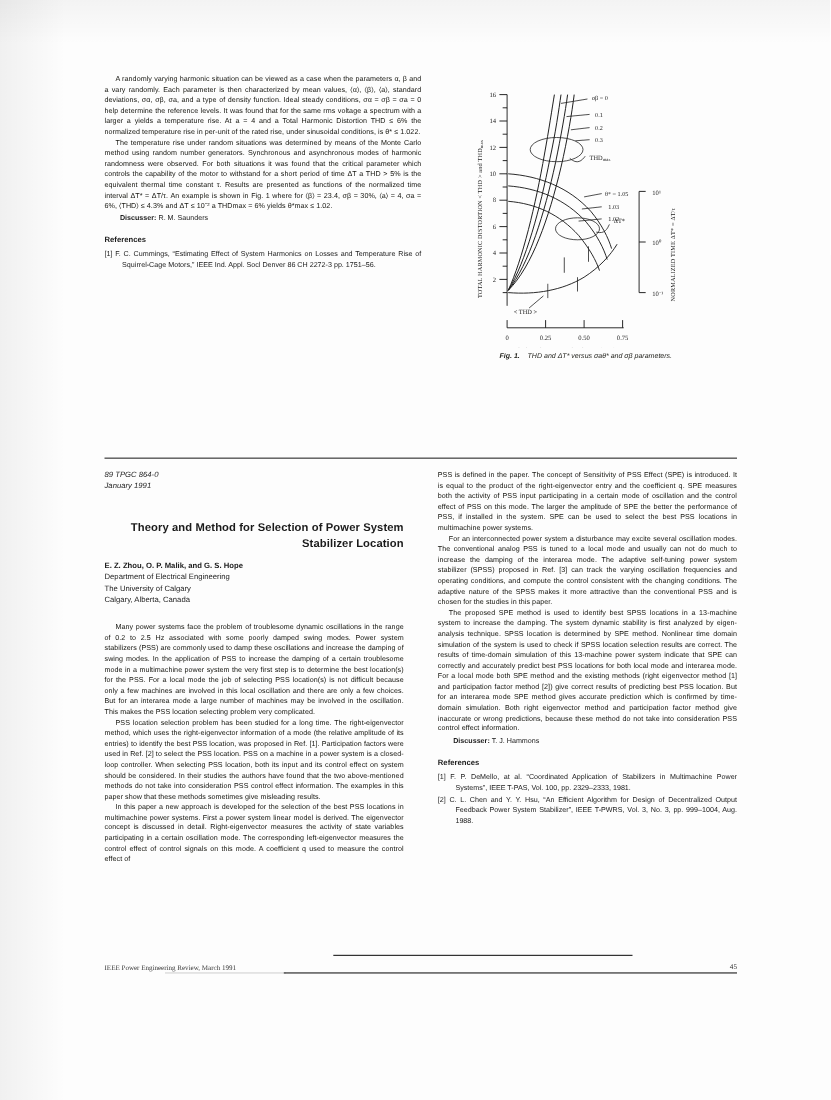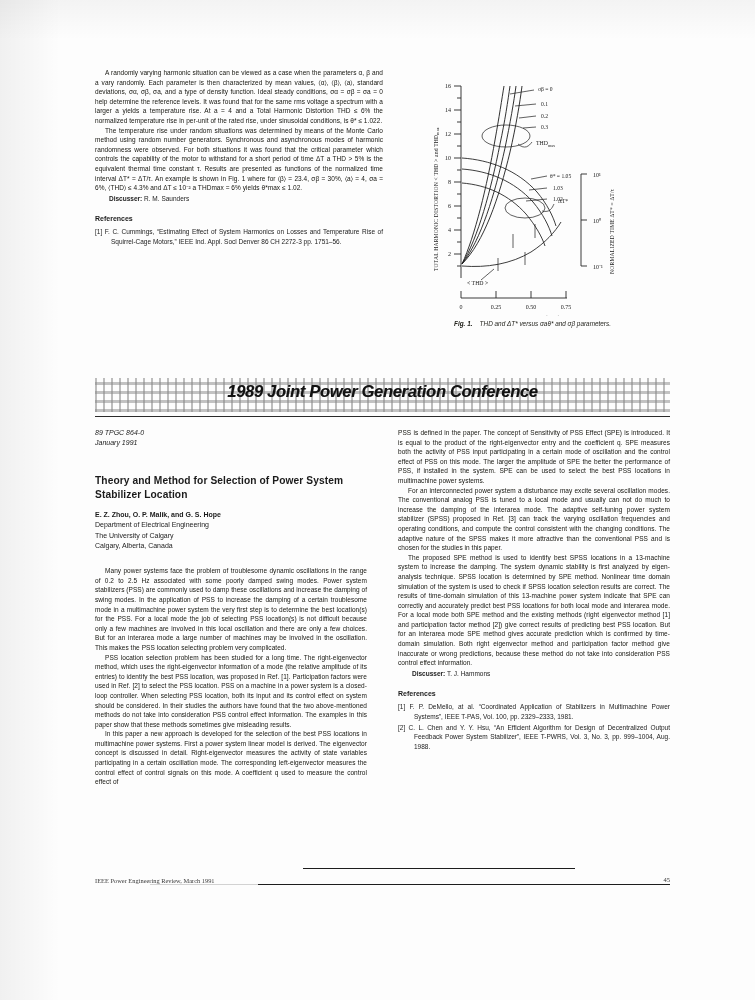--- a/index.html
+++ b/index.html
@@ -158,20 +158,21 @@
     line-height: 10px;
     filter: blur(0.2px);
   }
   h1.title {
     font-size: 10.2px;
     font-weight: bold;
     line-height: 13.5px;
     margin: 26px 0 9px 0;
     filter: blur(0.2px);
     letter-spacing: 0.1px;
+    text-align: right;
   }
   .authors {
     font-size: 7px;
     font-weight: bold;
     line-height: 10.3px;
     margin-bottom: 0;
     filter: blur(0.22px);
   }
   .affil {
     font-size: 7px;
@@ -380,24 +381,20 @@
       </div>
 
       <div class="fig-caption">
         <span class="capnum">Fig. 1.</span>
         &nbsp;&nbsp;
         <span>THD and ΔT* versus σaθ* and σβ parameters.</span>
       </div>
     </div>
   </div>
 
-  <div class="banner">
-    <div class="banner-noise"></div>
-    <div class="banner-title">1989 Joint Power Generation Conference</div>
-  </div>
   <div class="banner-rule"></div>
 
   <div class="article">
 
     <div class="col left">
       <div class="paperid">89 TPGC 864-0</div>
       <div class="paperid">January 1991</div>
 
       <h1 class="title">Theory and Method for Selection of Power System Stabilizer Location</h1>
 

